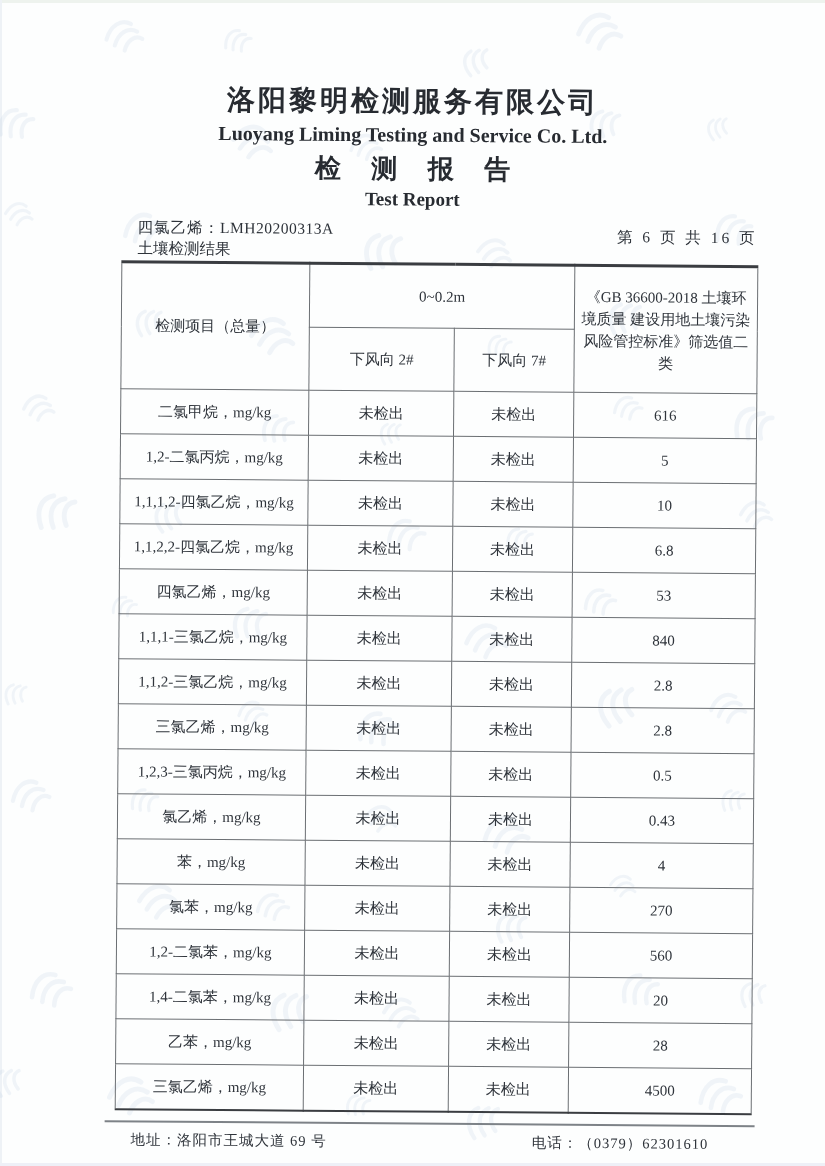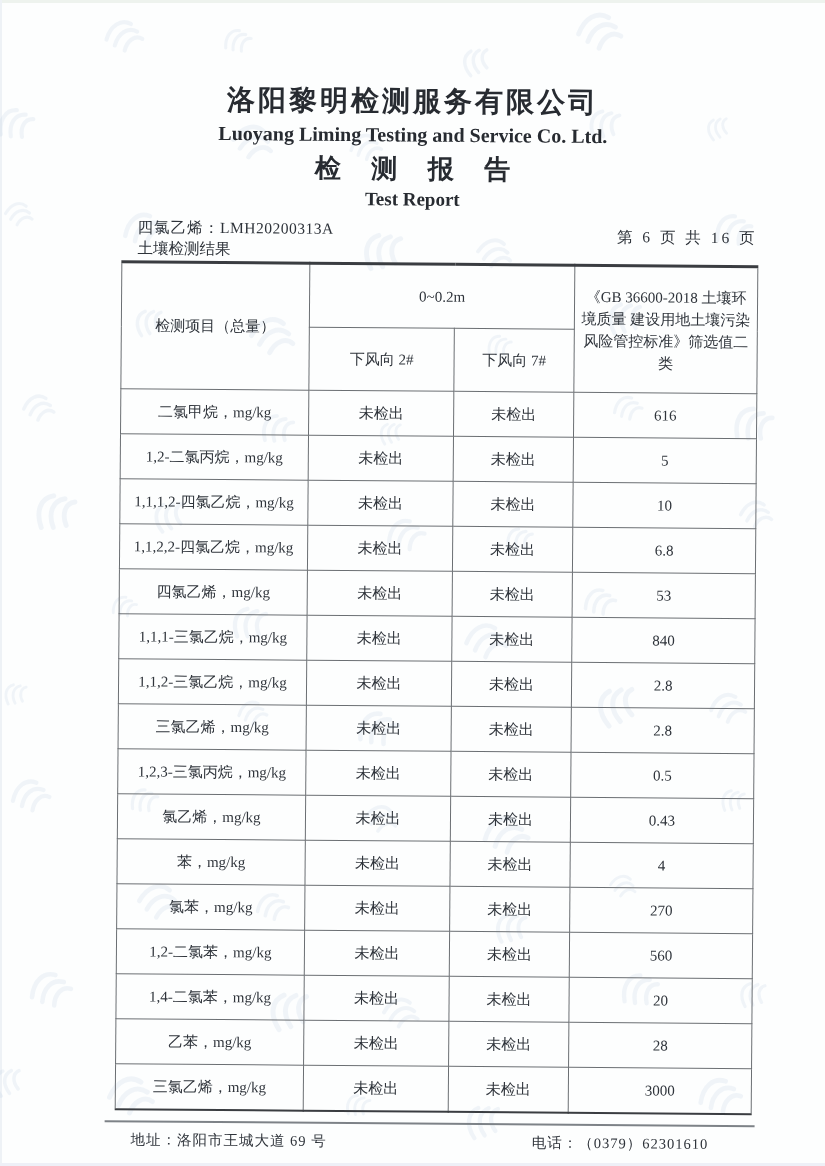--- a/index.html
+++ b/index.html
@@ -610,21 +610,21 @@
           <tr>
             <td>乙苯，mg/kg</td>
             <td>未检出</td>
             <td>未检出</td>
             <td>28</td>
           </tr>
           <tr>
             <td>三氯乙烯，mg/kg</td>
             <td>未检出</td>
             <td>未检出</td>
-            <td>3000</td>
+            <td>4500</td>
           </tr>
         </tbody>
     </table>
 
     <div class="footer-rule"></div>
     <div class="footer">
       <span class="footer-address">地址：洛阳市王城大道 69 号</span>
       <span class="footer-phone">电话：（0379）62301610</span>
     </div>
 

